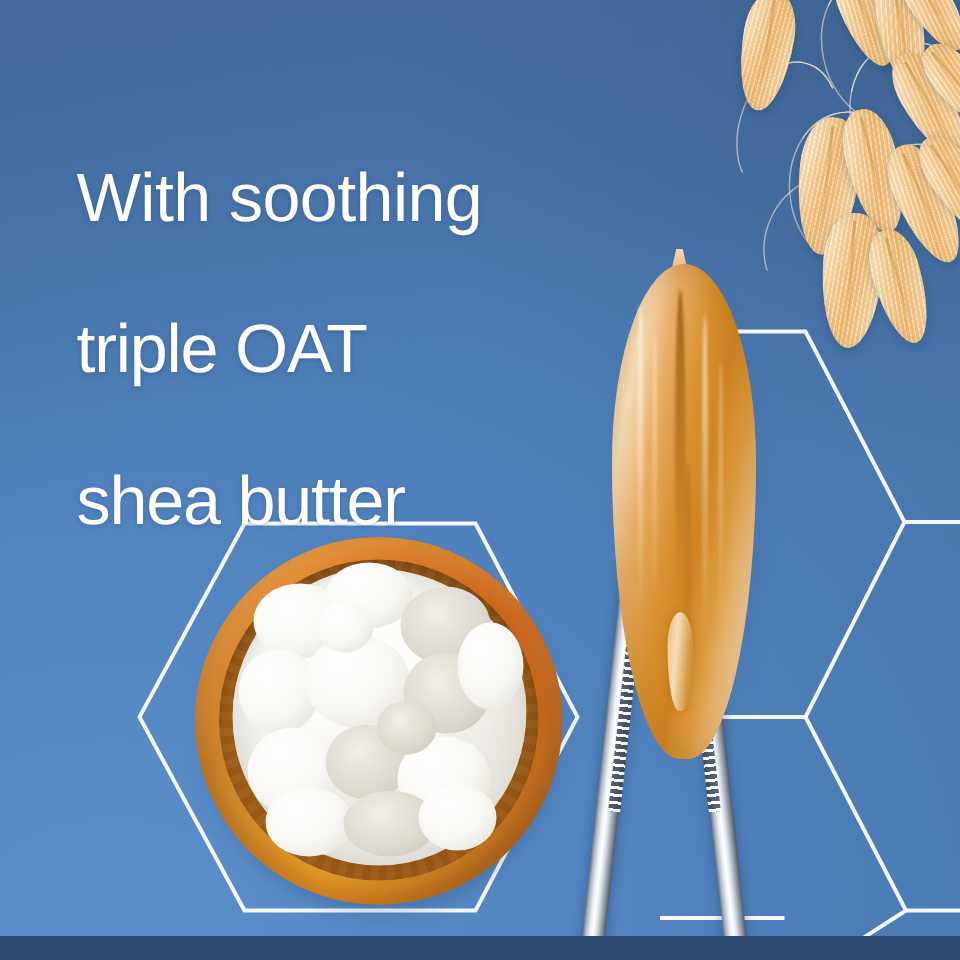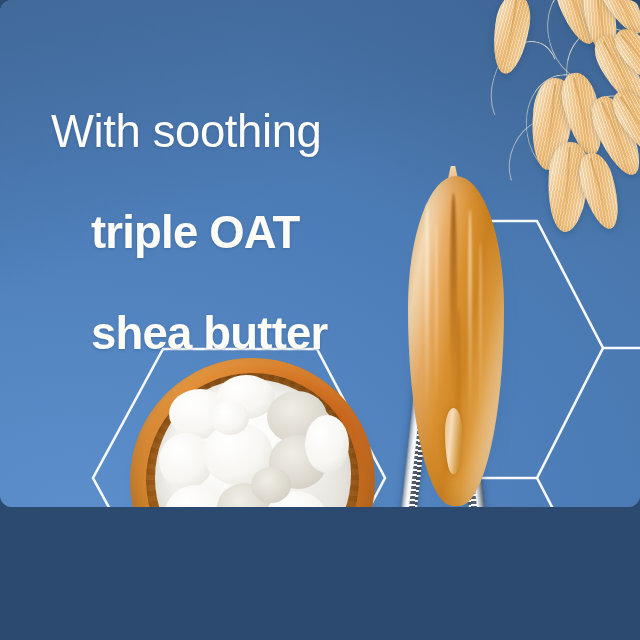--- a/index.html
+++ b/index.html
@@ -3,25 +3,24 @@
 <meta charset="utf-8">
 <style>
   html, body {
     margin: 0;
     padding: 0;
     background: #2c4a70;
   }
   #stage {
     position: relative;
     width: 640px;
-    height: 507px;
+    height: 624px;
     overflow: hidden;
     font-family: "Liberation Sans", sans-serif;
     background: #4a77ad;
-    border-radius: 12px;
   }
 
   
   .bg-base {
     position: absolute;
     inset: 0;
     background:
       radial-gradient(ellipse 150% 120% at 12% 100%, #5c8ecb 0%, #5486c2 28%, #4c7cb6 55%, #456f9f 100%);
   }
   .bg-vignette {
@@ -49,21 +48,21 @@
     line-height: 50.5px;
     font-weight: 400;
     letter-spacing: -0.4px;
     text-shadow: 0 1px 3px rgba(30,60,100,0.30);
     white-space: pre-line;
   }
   .headline .ln { display: block; }
   .headline .ln1 { font-weight: 400; }
   .headline .ln2,
   .headline .ln3,
-  .headline .ln4 { font-weight: 700; letter-spacing: -0.8px; margin-left: 40px; }
+  .headline .ln4 { font-weight: 400; letter-spacing: -0.8px; }
 
   
   #bowl-group {
     position: absolute;
     left: 130px;
     top: 358px;
     width: 245px;
     height: 245px;
   }
   .bowl-shadow {

